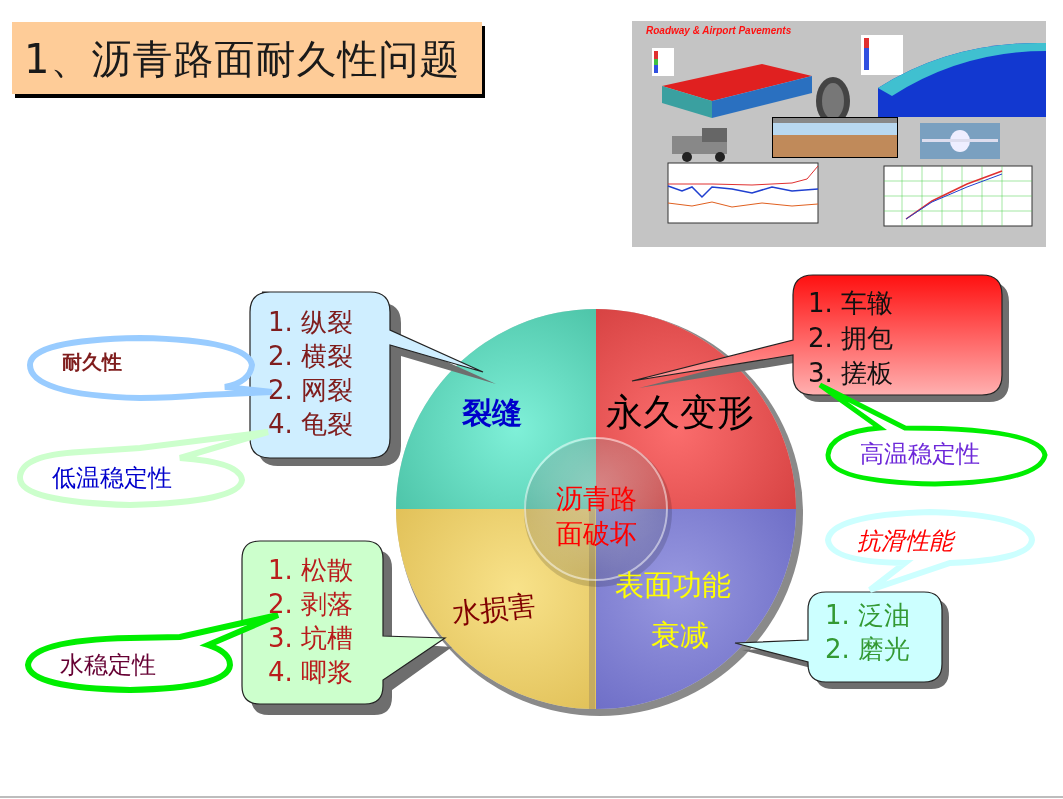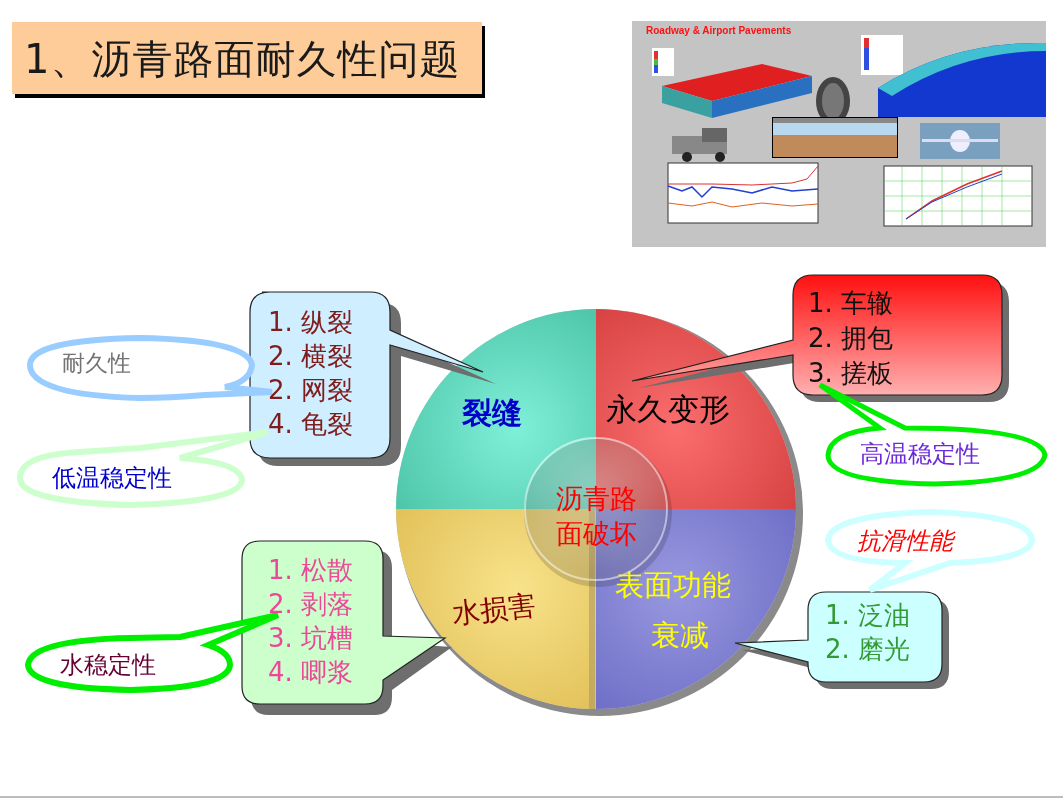--- a/index.html
+++ b/index.html
@@ -12,21 +12,21 @@
       position: absolute; left: 12px; top: 22px; width: 470px; height: 72px;
       background: #fecc98;
       box-shadow: 3px 4px 0 #000000;
     }
     .title-text {
       position: absolute; left: 12px; top: 10px;
       font-size: 40px; color: #1a1a1a; letter-spacing: 1px; white-space: nowrap;
     }
     .photo {
       position: absolute; left: 632px; top: 21px; width: 414px; height: 226px;
-      background: #c4c4c4; overflow: hidden;
+      background: #c4c4c4; overflow: hidden; font-style: italic;
     }
     .photo-title {
       position: absolute; left: 14px; top: 4px; font-size: 10px; font-weight: bold;
       color: #ff1010; font-family: "Liberation Sans", sans-serif; white-space: nowrap;
     }
     .footer-line {
       position: absolute; left: 0; top: 796px; width: 1063px; height: 2px; background: #bdbdbd;
     }
     svg.diagram { position: absolute; left: 0; top: 0; }
     .lbl {
@@ -159,48 +159,48 @@
   <path d="M20,478 Q20,455 80,452 L140,448 L268,432 L180,458 Q240,462 242,480 Q240,502 130,505 Q20,502 20,478 Z" fill="#ffffff" stroke="#ccffcc" stroke-width="6"></path>
 
   <path d="M828,455 Q830,432 880,428 L820,385 L905,428 Q1040,428 1045,455 Q1040,482 935,484 Q828,482 828,455 Z" fill="#ffffff" stroke="#00ee00" stroke-width="5"></path>
 
   <path d="M828,540 Q830,515 930,512 Q1030,515 1032,540 Q1030,560 950,563 L870,590 L905,563 Q830,562 828,540 Z" fill="#ffffff" stroke="#ccffff" stroke-width="6"></path>
 
   <path d="M28,665 Q30,640 130,638 L180,637 L278,615 L208,645 Q230,652 230,665 Q228,688 130,690 Q30,688 28,665 Z" fill="#ffffff" stroke="#00ee00" stroke-width="6"></path>
 </svg>
 
 <div class="lbl" style="left:462px;top:398px;font-size:30px;font-weight:bold;color:#0000cc;">裂缝</div>
-<div class="lbl" style="left:606px;top:394px;font-size:31px;color:#000000;text-align:right;">永久变形</div>
+<div class="lbl" style="left:606px;top:394px;font-size:37px;color:#000000;text-align:right;">永久变形</div>
 <div class="lbl" style="left:452px;top:596px;font-size:28px;color:#800000;transform:rotate(-6deg);">水损害</div>
 <div class="lbl" style="left:615px;top:571px;font-size:29px;color:#ffff00;">表面功能</div>
 <div class="lbl" style="left:651px;top:621px;font-size:29px;color:#ffff00;">衰减</div>
 <div class="lbl" style="left:556px;top:485px;font-size:27px;color:#ff0000;font-family:'DejaVu Serif',serif;">沥青路</div>
 <div class="lbl" style="left:556px;top:520px;font-size:27px;color:#ff0000;font-family:'DejaVu Serif',serif;">面破坏</div>
 
 <div class="list" style="left:268px;top:305px;color:#7f1d1d;">
   <div>1. 纵裂</div>
   <div>2. 横裂</div>
   <div>2. 网裂</div>
   <div>4. 龟裂</div>
 </div>
 <div class="list" style="left:808px;top:286px;color:#111;line-height:35px;">
   <div>1. 车辙</div>
   <div>2. 拥包</div>
   <div>3. 搓板</div>
 </div>
-<div class="list" style="left:268px;top:553px;color:#ec4899;">
+<div class="list" style="left:268px;top:553px;color:#b91c1c;">
   <div>1. 松散</div>
   <div>2. 剥落</div>
   <div>3. 坑槽</div>
   <div>4. 唧浆</div>
 </div>
 <div class="list" style="left:825px;top:598px;color:#339933;">
   <div>1. 泛油</div>
   <div>2. 磨光</div>
 </div>
 
-<div class="lbl" style="left:62px;top:352px;font-size:23px;color:#737373;">耐久性</div>
+<div class="lbl" style="left:62px;top:352px;font-size:20px;color:#7f1d1d;font-weight:bold;">耐久性</div>
 <div class="lbl" style="left:52px;top:466px;font-size:24px;color:#0000cc;">低温稳定性</div>
 <div class="lbl" style="left:860px;top:442px;font-size:24px;color:#6d28d9;">高温稳定性</div>
 <div class="lbl" style="left:857px;top:529px;font-size:24px;color:#ff0000;font-style:italic;">抗滑性能</div>
 <div class="lbl" style="left:60px;top:653px;font-size:24px;color:#660033;">水稳定性</div>
 
 <div class="footer-line"></div>
 
 </body></html>

